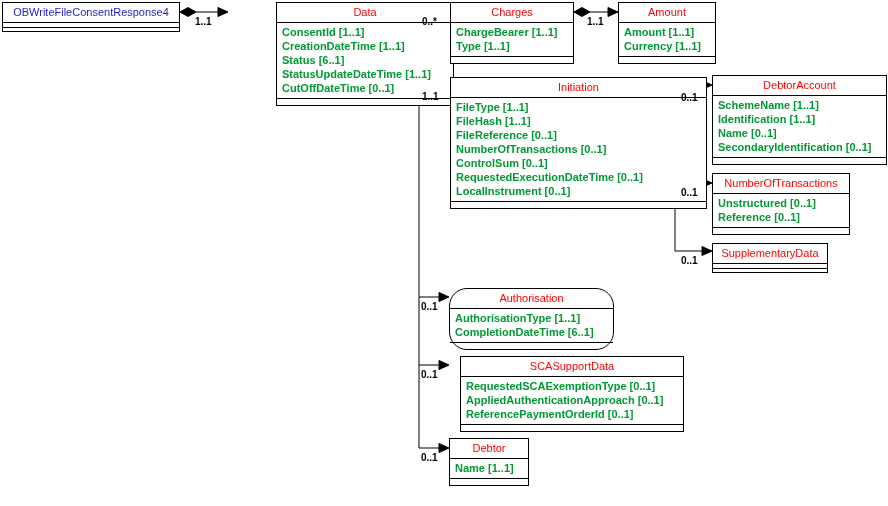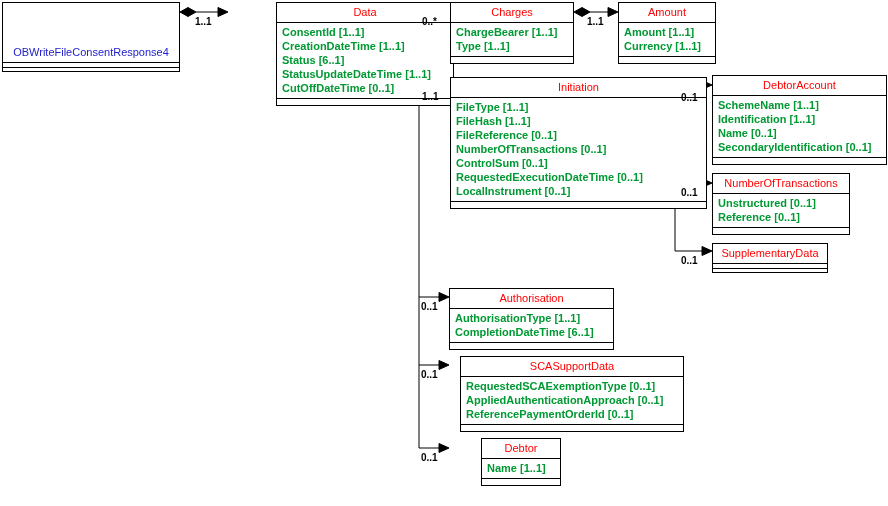--- a/index.html
+++ b/index.html
@@ -13,21 +13,21 @@
 
   .uml-box {
     position:absolute; box-sizing:border-box; background:#ffffff;
     border:1px solid #000000; z-index:2;
   }
   .box-title {
     height:19px; line-height:19px; text-align:center; font-size:11px;
     color:#ff0000; border-bottom:1px solid #000000; white-space:nowrap;
     overflow:hidden; padding:0 2px;
   }
-  .box-title.blue { color:#2222cc;margin-top:40px; }
+  .box-title.blue { color:#2222cc; }
   .box-attrs { border-bottom:1px solid #000000; padding:2px 5px 3px 5px; }
   .field { font-size:11px; line-height:14px; color:#009933; white-space:nowrap;font-weight:bold; }
   .box-ops { height:6px; }
   .strip { height:4px; border-bottom:1px solid #000000; }
   .strip.last { height:3px; border-bottom:none; }
 
   .card-label {
     position:absolute; z-index:3; font-size:10px; font-weight:bold;
     color:#000000; white-space:nowrap;
   }
@@ -157,40 +157,40 @@
     </div>
     <div class="box-ops"></div>
   </div>
 
   <div class="uml-box" style="left:712px; top:243px; width:116px;">
     <div class="box-title">SupplementaryData</div>
     <div class="strip"></div>
     <div class="strip last"></div>
   </div>
 
-  <div class="uml-box" style="left:449px; top:288px; width:165px;">
+  <div class="uml-box" style="left:449px; top:288px; width:165px;border-radius:18px;">
     <div class="box-title">Authorisation</div>
     <div class="box-attrs">
       <div class="field">AuthorisationType [1..1]</div>
       <div class="field">CompletionDateTime [6..1]</div>
     </div>
     <div class="box-ops"></div>
   </div>
 
   <div class="uml-box" style="left:460px; top:356px; width:224px;">
     <div class="box-title">SCASupportData</div>
     <div class="box-attrs">
       <div class="field">RequestedSCAExemptionType [0..1]</div>
       <div class="field">AppliedAuthenticationApproach [0..1]</div>
       <div class="field">ReferencePaymentOrderId [0..1]</div>
     </div>
     <div class="box-ops"></div>
   </div>
 
-  <div class="uml-box" style="left:449px; top:438px; width:80px;margin-left:32px;">
+  <div class="uml-box" style="left:449px; top:438px; width:80px;">
     <div class="box-title">Debtor</div>
     <div class="box-attrs">
       <div class="field">Name [1..1]</div>
     </div>
     <div class="box-ops"></div>
   </div>
 
   <div class="card-label" style="left:195px; top:16px;">1..1</div>
   <div class="card-label" style="left:422px; top:16px;">0..*</div>
   <div class="card-label" style="left:587px; top:16px;">1..1</div>

